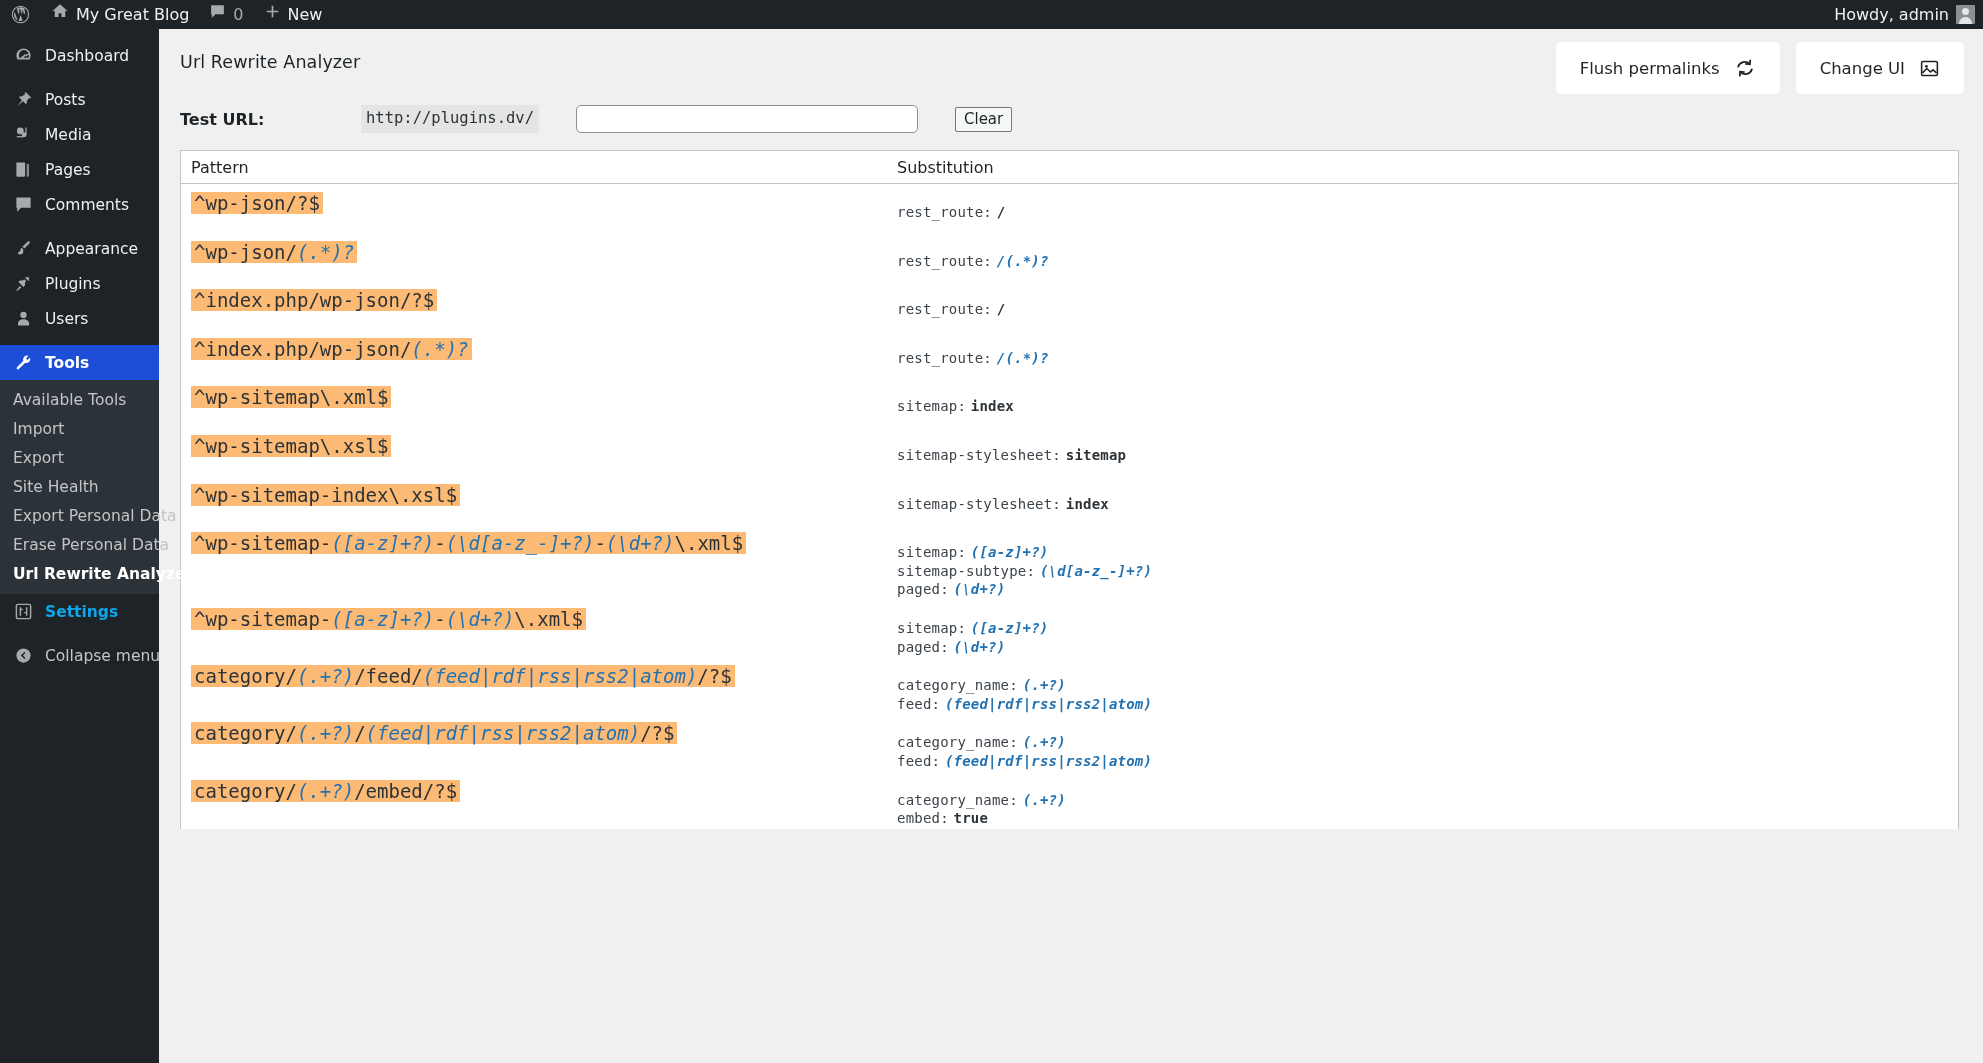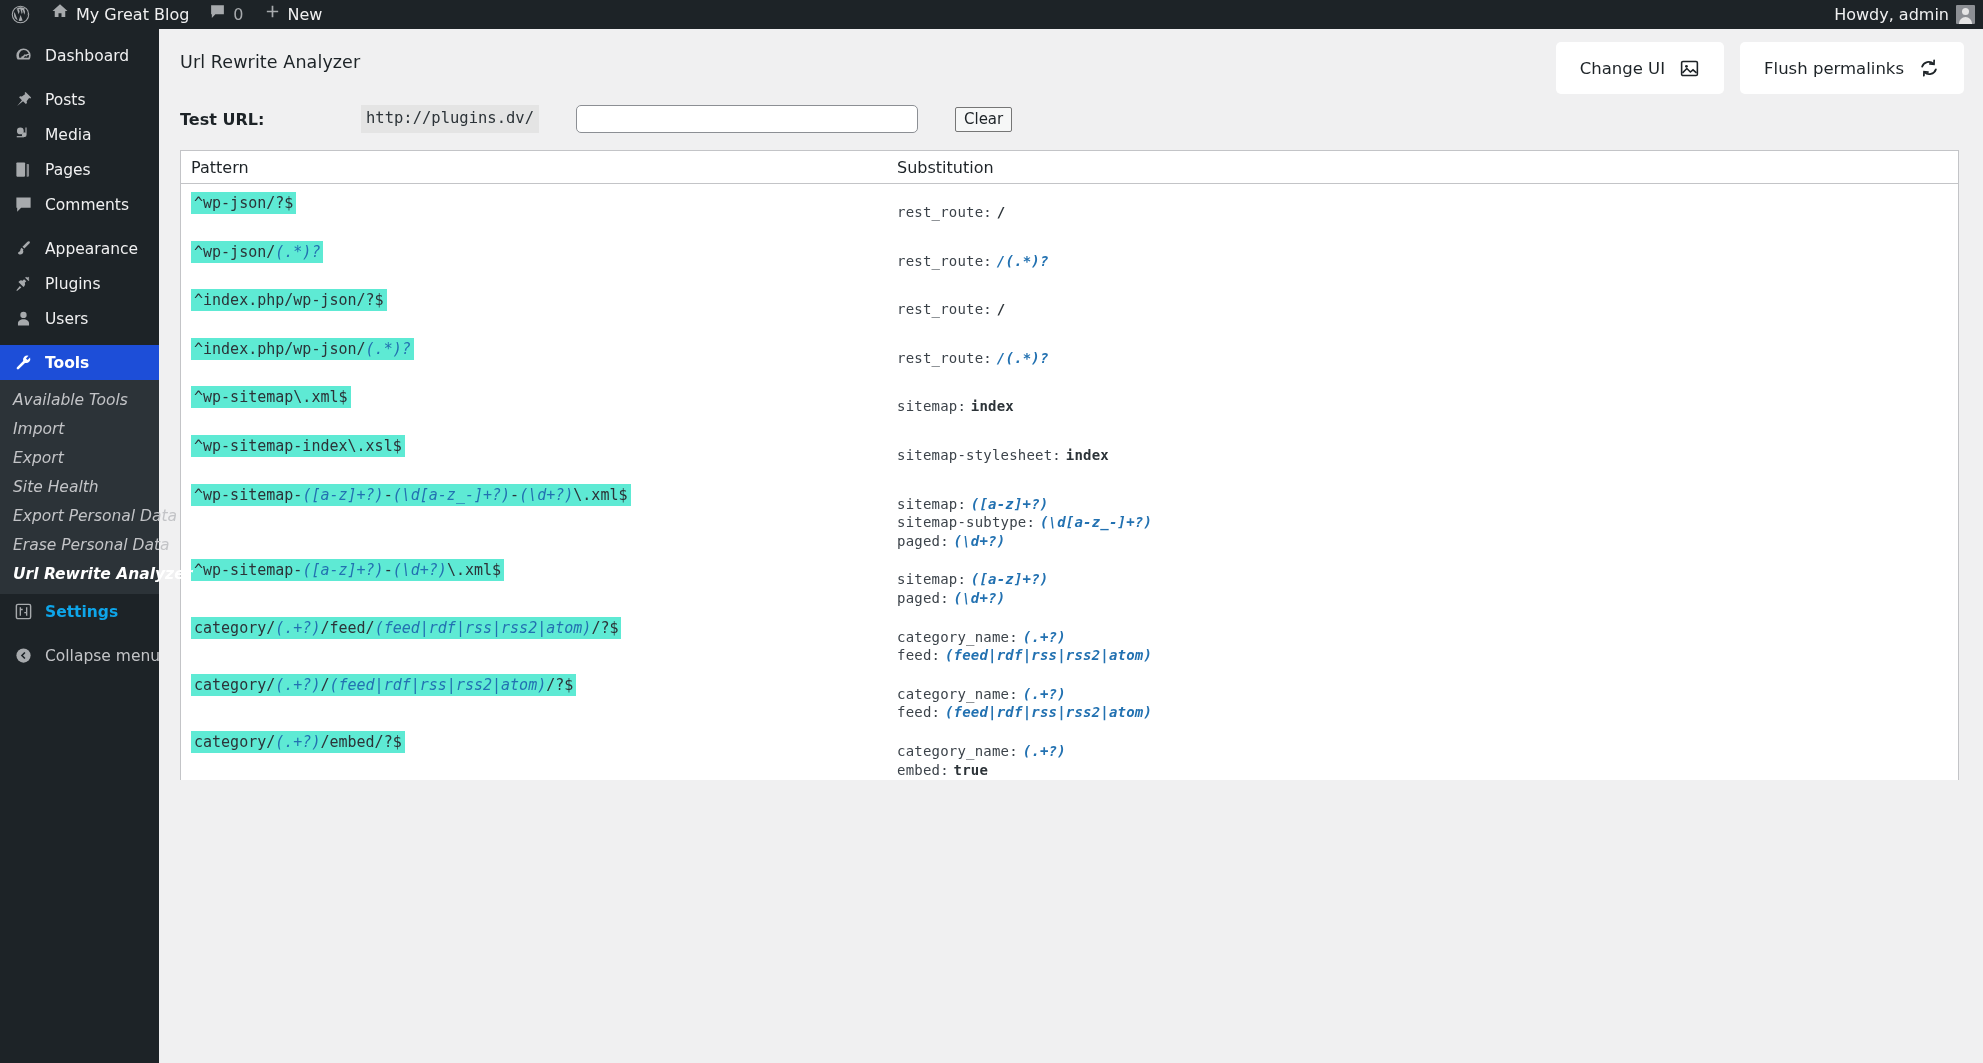--- a/index.html
+++ b/index.html
@@ -59,21 +59,21 @@
   .menu-top.current { background: #1d4ed8; color: #fff; font-weight: bold; }
   .menu-top.current .mi { color: #fff; }
   .menu-top.current::after {
     content: ""; position: absolute; right: -8px; top: 50%; margin-top: -8px;
     border: 8px solid transparent; border-right-color: #f0f0f1;
     width: 0; height: 0;
   }
   #submenu { background: #2c3338; padding: 5px 0 6px 0; }
   .menu-sub {
     display: block; padding: 5.5px 0 5.5px 13px;
-    color: #c3c4c7; font-size: 15.5px; white-space: nowrap; font-style: italic;
+    color: #c3c4c7; font-size: 15.5px; white-space: nowrap;
   }
   .menu-sub.current { color: #fff; font-weight: bold; }
   .collapse-row { color: #c3c4c7; }
   .collapse-row .mi { color: #a7aaad; }
 
   
   #wpcontent {
     position: absolute; left: 159px; top: 29px;
     width: 1824px; height: 1034px;
     background: #f0f0f1;
@@ -152,23 +152,23 @@
     border-bottom: 1px solid #fff;
   }
   .cell-pattern {
     flex: 0 0 710px; padding: 8px 0 0 10px;
   }
   .cell-sub {
     flex: 1 1 auto; padding: 19px 0 0 6px;
   }
   .pattern-code {
     display: inline-block;
-    background: #5eead4;
+    background: #fdba74;
     font-family: "DejaVu Sans Mono", "Liberation Mono", monospace;
-    font-size: 15px; line-height: 20px;
+    font-size: 19px; line-height: 20px;
     color: #2c3338; padding: 1px 3px; white-space: pre;
   }
   .pattern-code .cap { color: #2271b1; font-style: italic; }
 
   .sub-line {
     font-family: "DejaVu Serif", "Liberation Serif", serif;
     font-size: 14.5px; line-height: 18.6px;
     color: #3c434a; white-space: pre;
     letter-spacing: .2px;
   }
@@ -345,42 +345,42 @@
     <span>Collapse menu</span>
   </div>
 </div>
 
 <div id="wpcontent">
 
   <div id="page-head">
     <h1 id="page-title">Url Rewrite Analyzer</h1>
 
     <div id="head-actions">
-      <button class="head-btn">
-        <span>Change UI</span>
-        <span>
-          <svg width="21" height="21" viewBox="0 0 24 24" fill="none" stroke="#1d2327" stroke-width="1.8">
-            <rect x="3" y="4" width="18" height="16" rx="1.5"></rect>
-            <circle cx="8.5" cy="9.5" r="1.6" fill="#1d2327" stroke="none"></circle>
-            <path d="M4 17l5-5 4 4 3-2.5 4 3.5"></path>
-          </svg>
-        </span>
-      </button>
-
       <button class="head-btn">
         <span>Flush permalinks</span>
         <span>
           <svg width="22" height="22" viewBox="0 0 24 24" fill="none" stroke="#1d2327" stroke-width="1.9" stroke-linecap="round">
             <path d="M4.5 10.5A7.5 7.5 0 0117 7.6"></path>
             <path d="M19.5 13.5A7.5 7.5 0 017 16.4"></path>
             <path d="M17.6 3.6L17.4 8l-4.4-.4"></path>
             <path d="M6.4 20.4l.2-4.4 4.4.4"></path>
           </svg>
         </span>
       </button>
+
+      <button class="head-btn">
+        <span>Change UI</span>
+        <span>
+          <svg width="21" height="21" viewBox="0 0 24 24" fill="none" stroke="#1d2327" stroke-width="1.8">
+            <rect x="3" y="4" width="18" height="16" rx="1.5"></rect>
+            <circle cx="8.5" cy="9.5" r="1.6" fill="#1d2327" stroke="none"></circle>
+            <path d="M4 17l5-5 4 4 3-2.5 4 3.5"></path>
+          </svg>
+        </span>
+      </button>
     </div>
   </div>
 
   <div id="testurl-row">
     <span id="testurl-label">Test URL:</span>
     <span id="testurl-prefix">http://plugins.dv/</span>
     <input id="testurl-input" type="text" value="" style="">
     <button id="clear-button">Clear</button>
   </div>
 
@@ -414,20 +414,26 @@
             <div class="sub-line"><span class="k">rest_route:</span> <span class="vcap">/</span><span class="vcap">(.*)?</span></div>
           </div>
         </div>
         <div class="tbl-row">
           <div class="cell-pattern"><code class="pattern-code"><span>^wp-sitemap\.xml$</span></code></div>
           <div class="cell-sub">
             <div class="sub-line"><span class="k">sitemap:</span> <span class="v">index</span></div>
           </div>
         </div>
         <div class="tbl-row">
+          <div class="cell-pattern"><code class="pattern-code"><span>^wp-sitemap\.xsl$</span></code></div>
+          <div class="cell-sub">
+            <div class="sub-line"><span class="k">sitemap-stylesheet:</span> <span class="v">sitemap</span></div>
+          </div>
+        </div>
+        <div class="tbl-row">
           <div class="cell-pattern"><code class="pattern-code"><span>^wp-sitemap-index\.xsl$</span></code></div>
           <div class="cell-sub">
             <div class="sub-line"><span class="k">sitemap-stylesheet:</span> <span class="v">index</span></div>
           </div>
         </div>
         <div class="tbl-row">
           <div class="cell-pattern"><code class="pattern-code"><span>^wp-sitemap-</span><span class="cap">([a-z]+?)</span><span>-</span><span class="cap">(\d[a-z_-]+?)</span><span>-</span><span class="cap">(\d+?)</span><span>\.xml$</span></code></div>
           <div class="cell-sub">
             <div class="sub-line"><span class="k">sitemap:</span> <span class="vcap">([a-z]+?)</span></div>
             <div class="sub-line"><span class="k">sitemap-subtype:</span> <span class="vcap">(\d[a-z_-]+?)</span></div>

